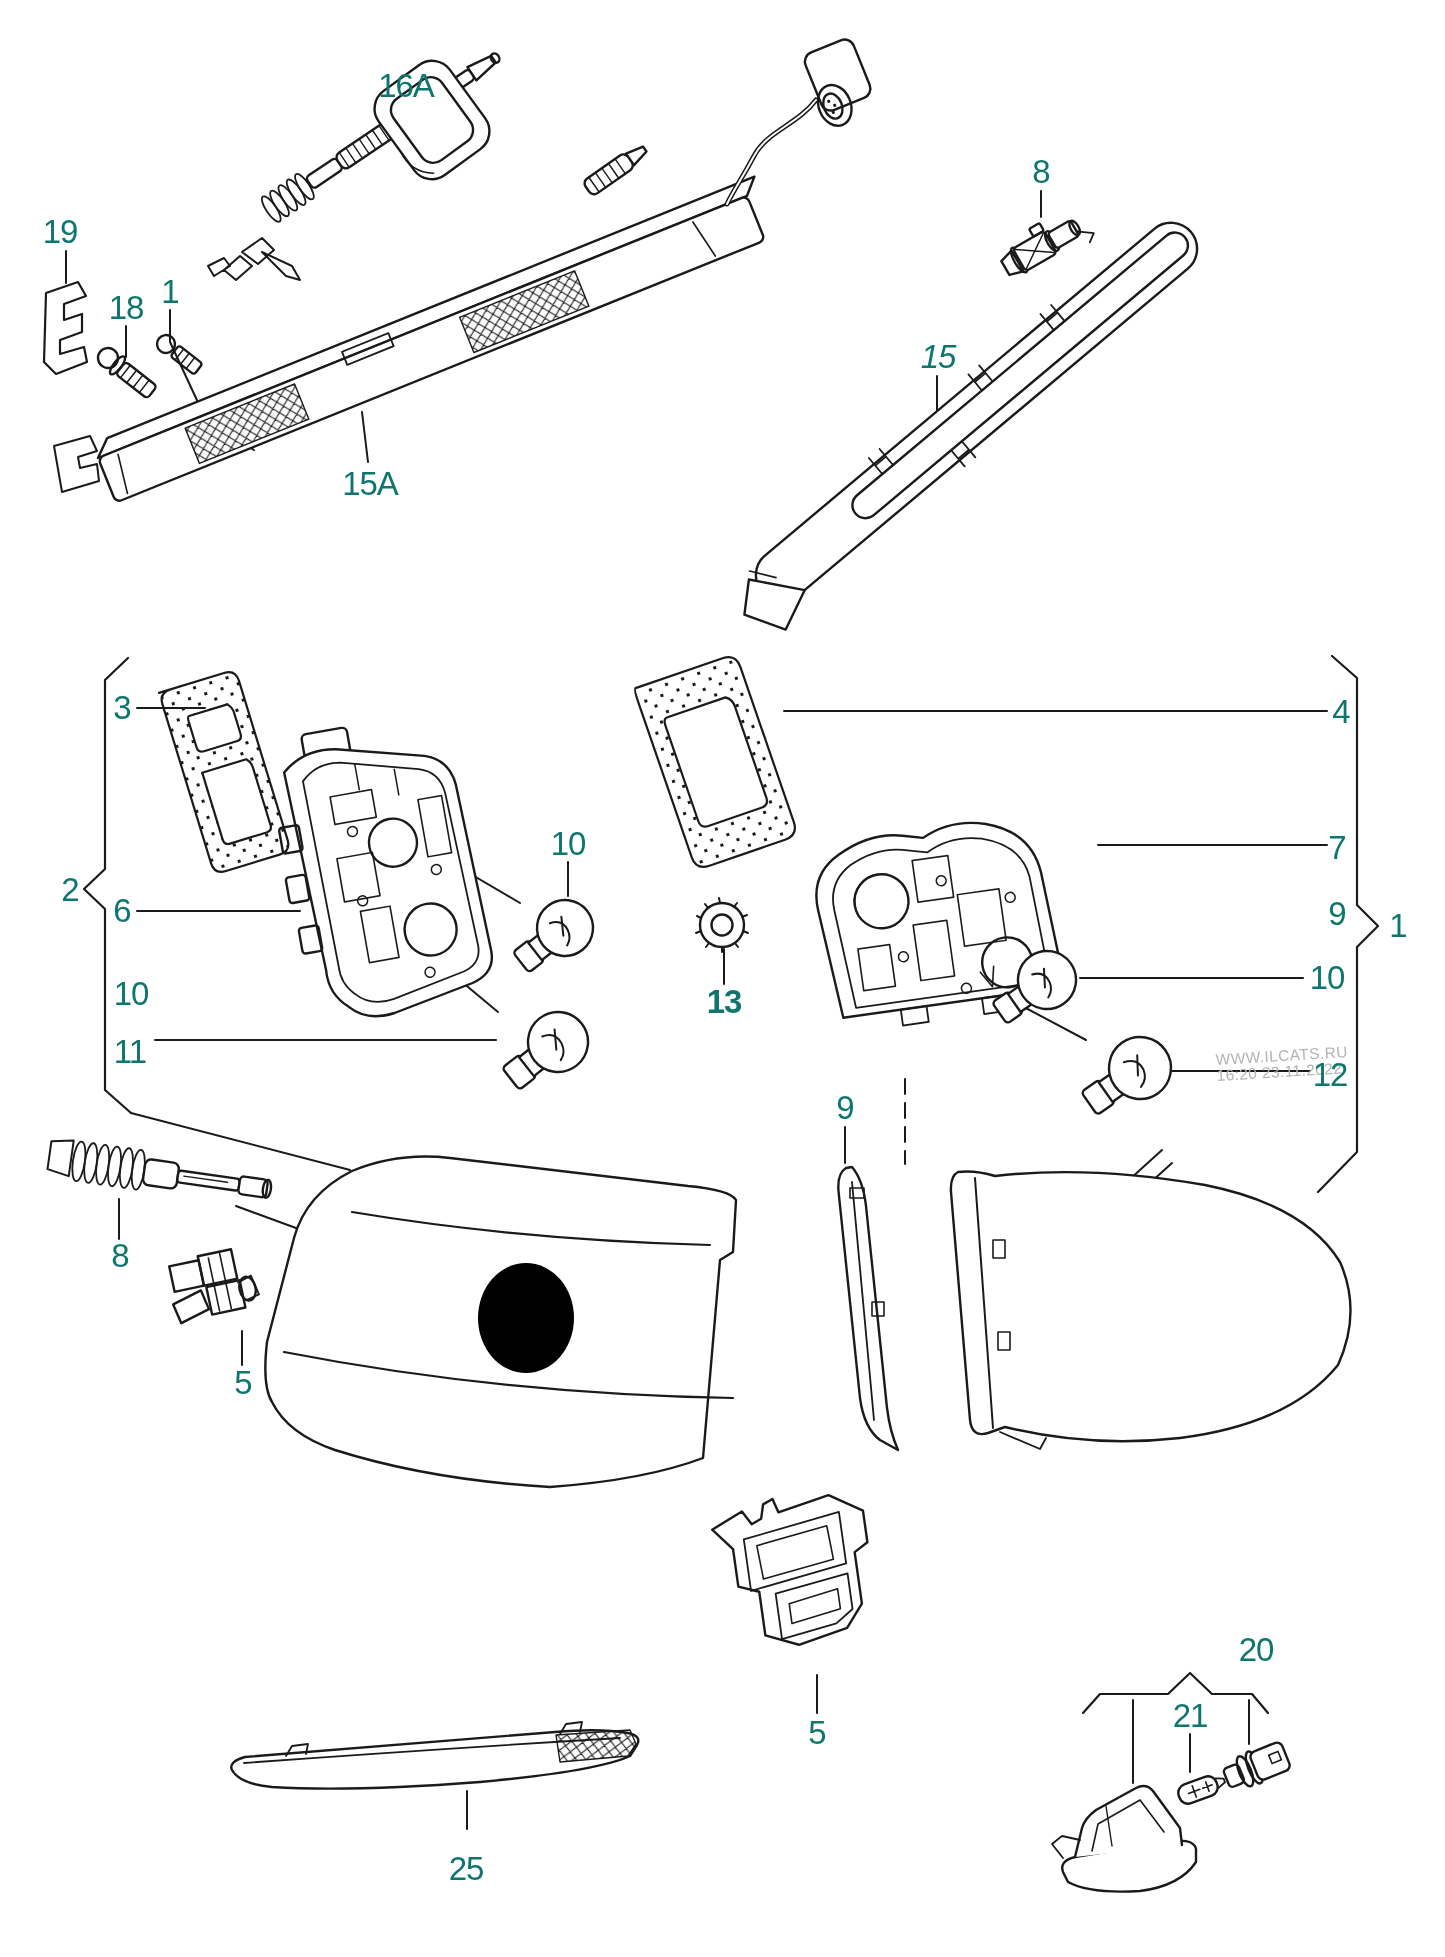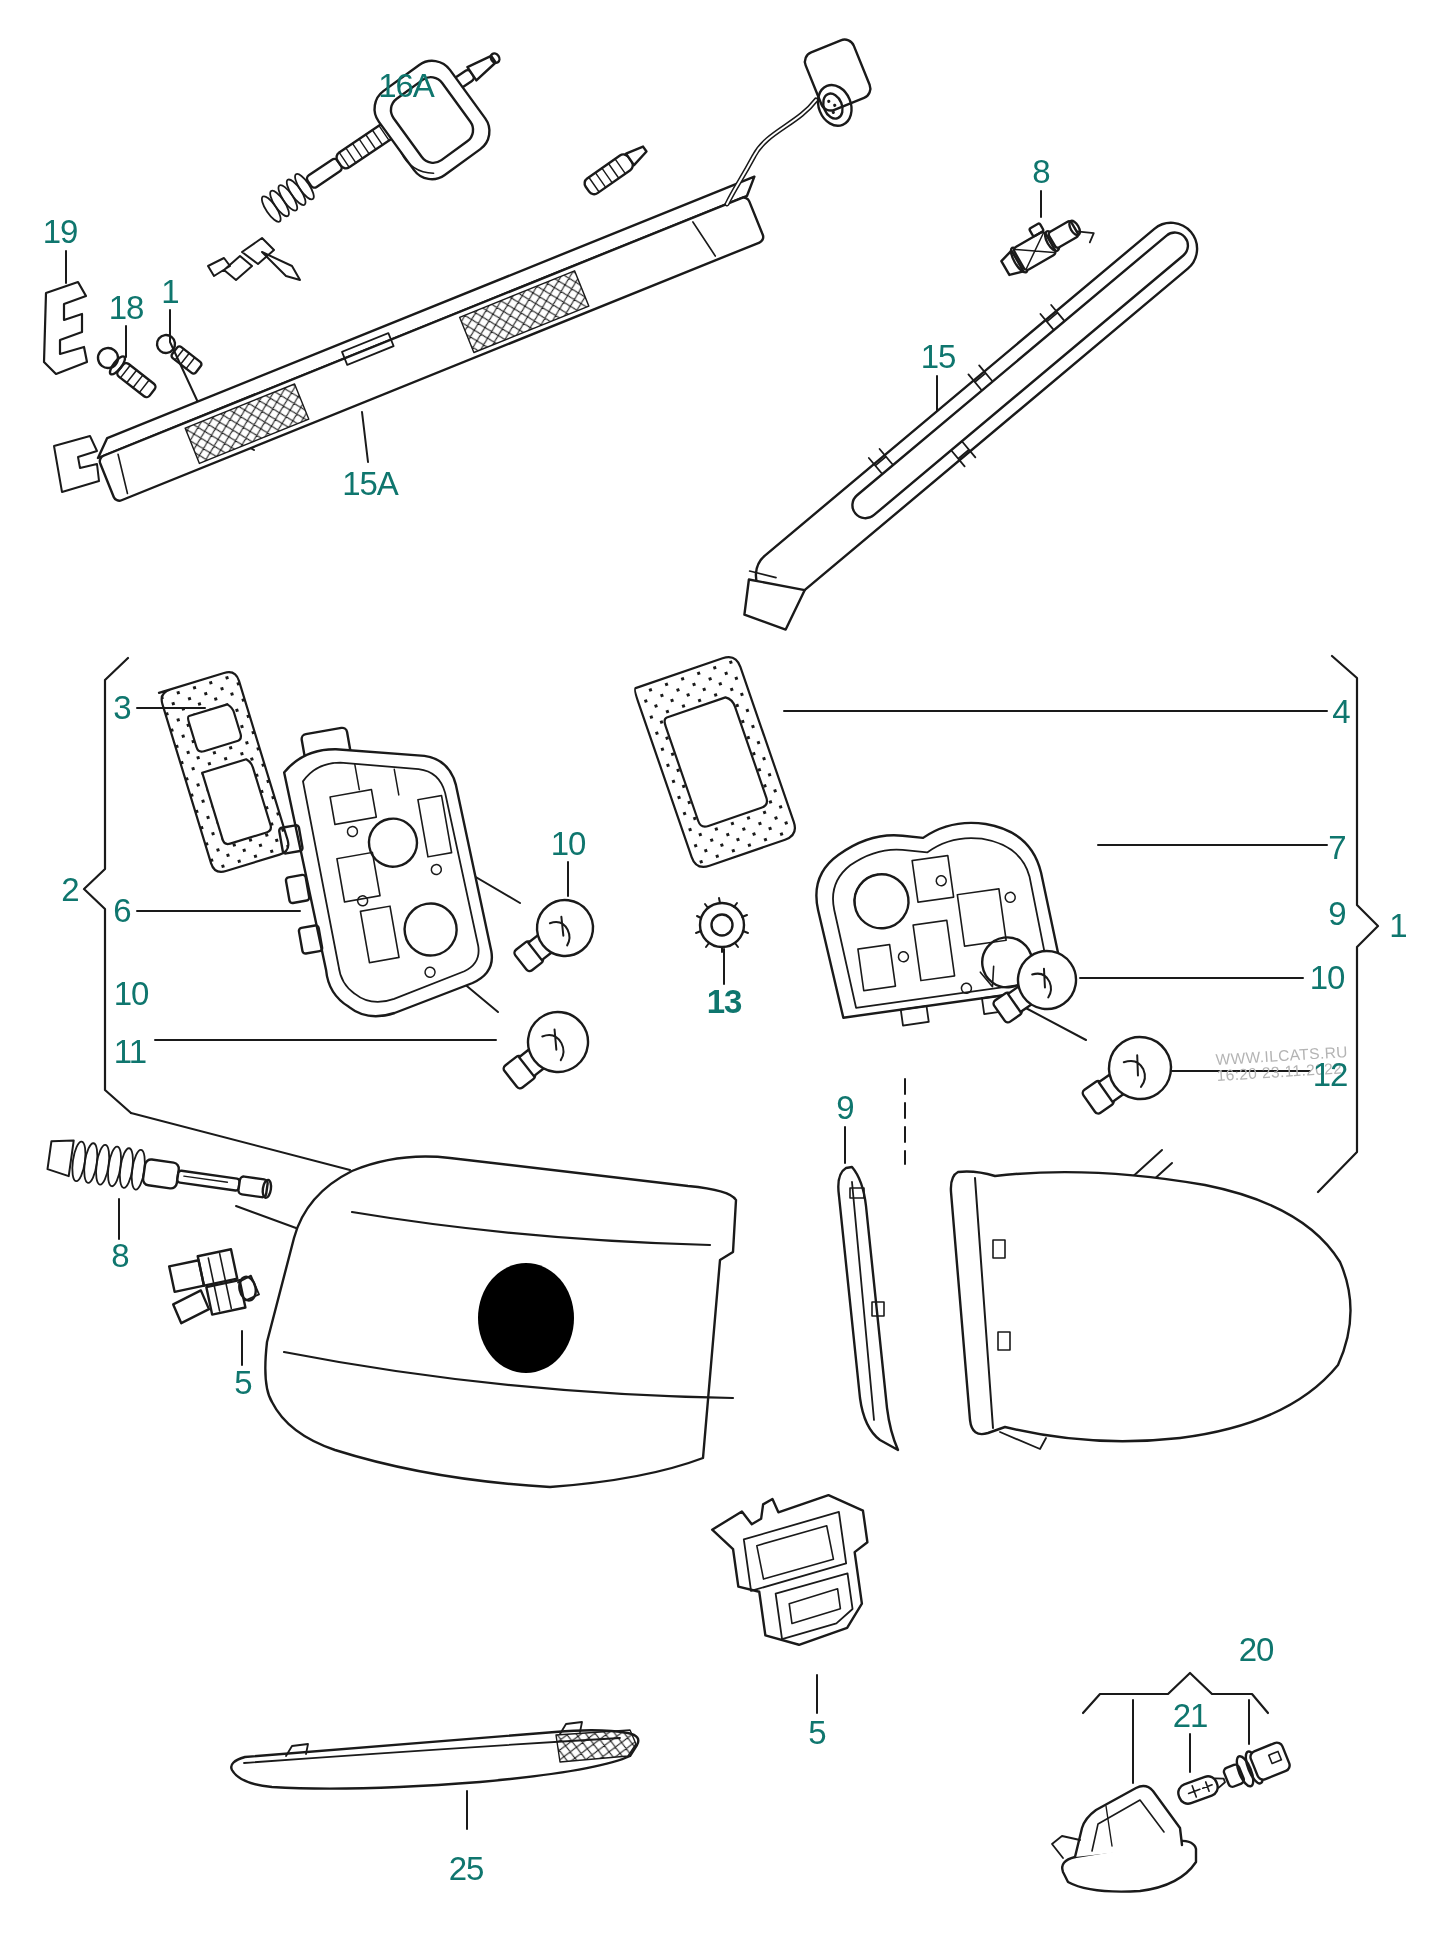--- a/index.html
+++ b/index.html
@@ -383,21 +383,21 @@
     <div>16:20 23.11.2022</div>
   </div>
 
   <div id="callouts">
       <div class="callout" style="left: 406px; top: 86px;">16A</div>
       <div class="callout" style="left: 60px; top: 232px;">19</div>
       <div class="callout" style="left: 126px; top: 308px;">18</div>
       <div class="callout" style="left: 170px; top: 292px;">1</div>
       <div class="callout" style="left: 370px; top: 484px;">15A</div>
       <div class="callout" style="left: 1041px; top: 172px;">8</div>
-      <div class="callout" style="left: 938px; top: 357px;">15</div>
+      <div class="callout" style="left: 938px; top: 357px; font-style: italic;">15</div>
       <div class="callout" style="left: 122px; top: 708px;">3</div>
       <div class="callout" style="left: 70px; top: 890px;">2</div>
       <div class="callout" style="left: 122px; top: 911px;">6</div>
       <div class="callout" style="left: 131px; top: 994px;">10</div>
       <div class="callout" style="left: 130px; top: 1052px;">11</div>
       <div class="callout" style="left: 568px; top: 844px;">10</div>
       <div class="callout" style="left: 1341px; top: 712px;">4</div>
       <div class="callout" style="left: 1337px; top: 848px;">7</div>
       <div class="callout" style="left: 1337px; top: 914px;">9</div>
       <div class="callout" style="left: 1398px; top: 926px;">1</div>

